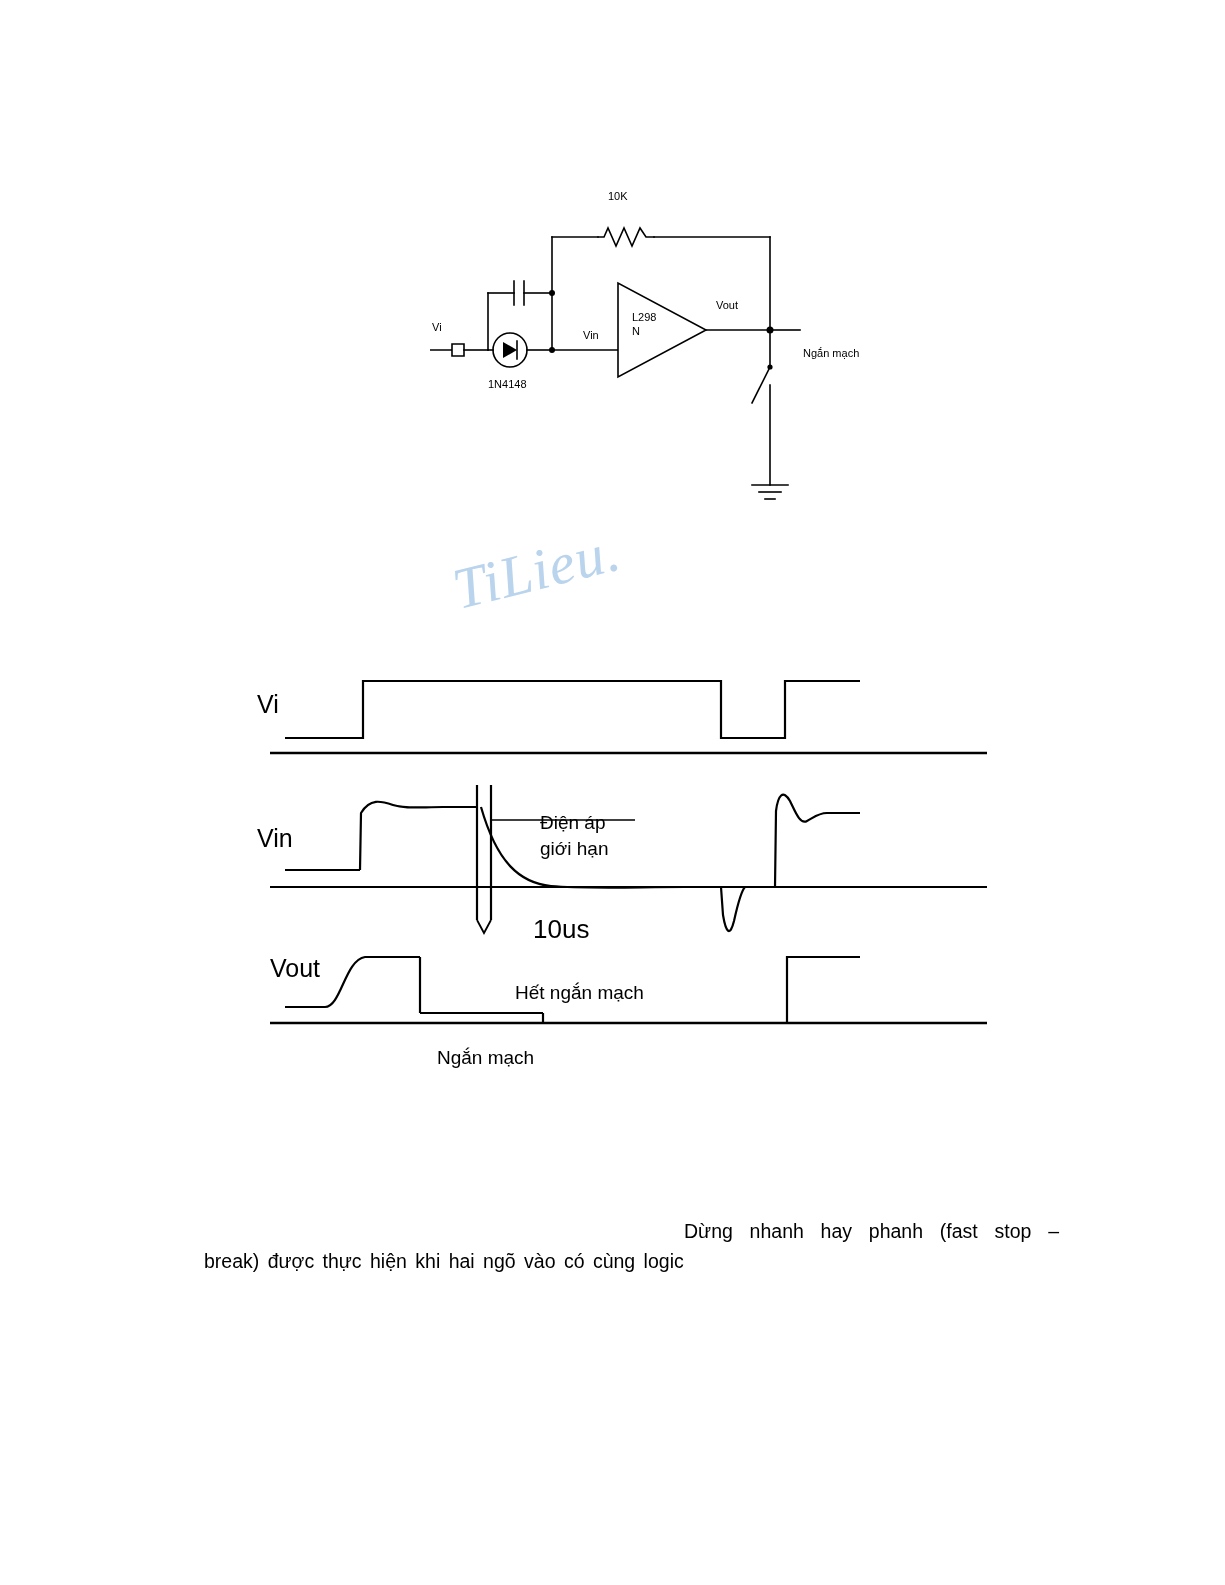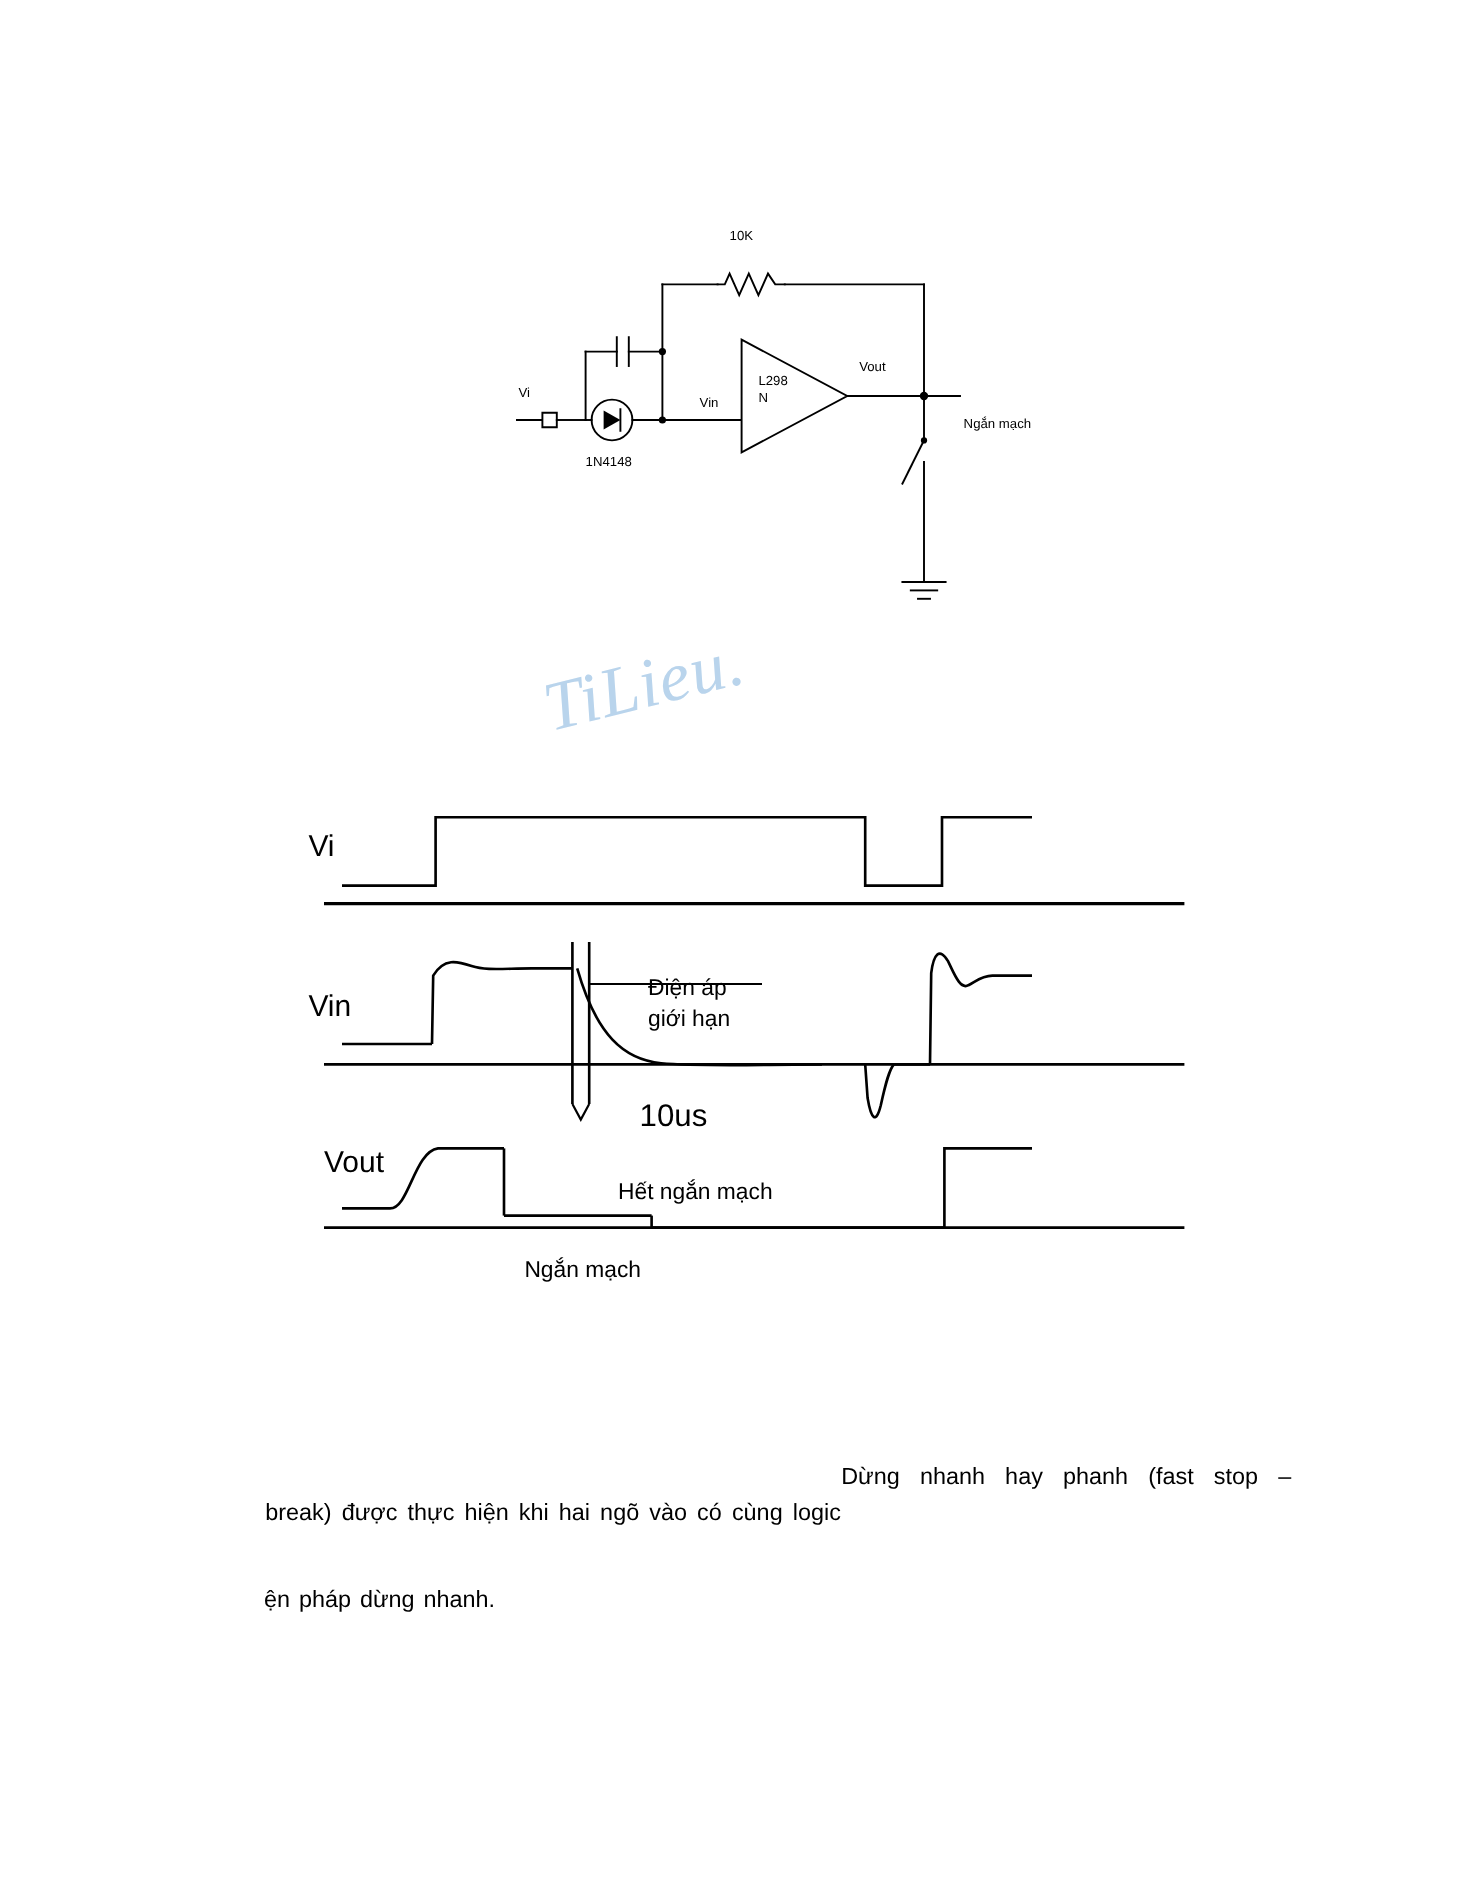--- a/index.html
+++ b/index.html
@@ -61,21 +61,21 @@
 
   
   .para {
     position: absolute;
     font-family: "Liberation Sans", sans-serif;
     font-size: 19.5px;
     line-height: 30px;
     color: #000000;
   }
   #paragraph-1 {
-    left: 221px;
+    left: 204px;
     top: 1196px;
     width: 855px;
     text-align: justify;
     text-indent: 480px;
     word-spacing: 3px;
   }
   #paragraph-2 {
     left: 220px;
     top: 1298px;
     width: 820px;
@@ -199,15 +199,14 @@
 
         <text x="318" y="323" font-size="26">10us</text>
 
         <text x="300" y="384" font-size="19">Hết ngắn mạch</text>
         <text x="222" y="449" font-size="19">Ngắn mạch</text>
       </g>
     </svg>
   </div>
 
   <p class="para" id="paragraph-1">Dừng nhanh hay phanh (fast stop – break) được thực hiện khi hai ngõ vào có cùng logic</p>
-  <p class="para" id="paragraph-2">ện pháp dừng nhanh.</p>
 
 </div>
 
 </body></html>

